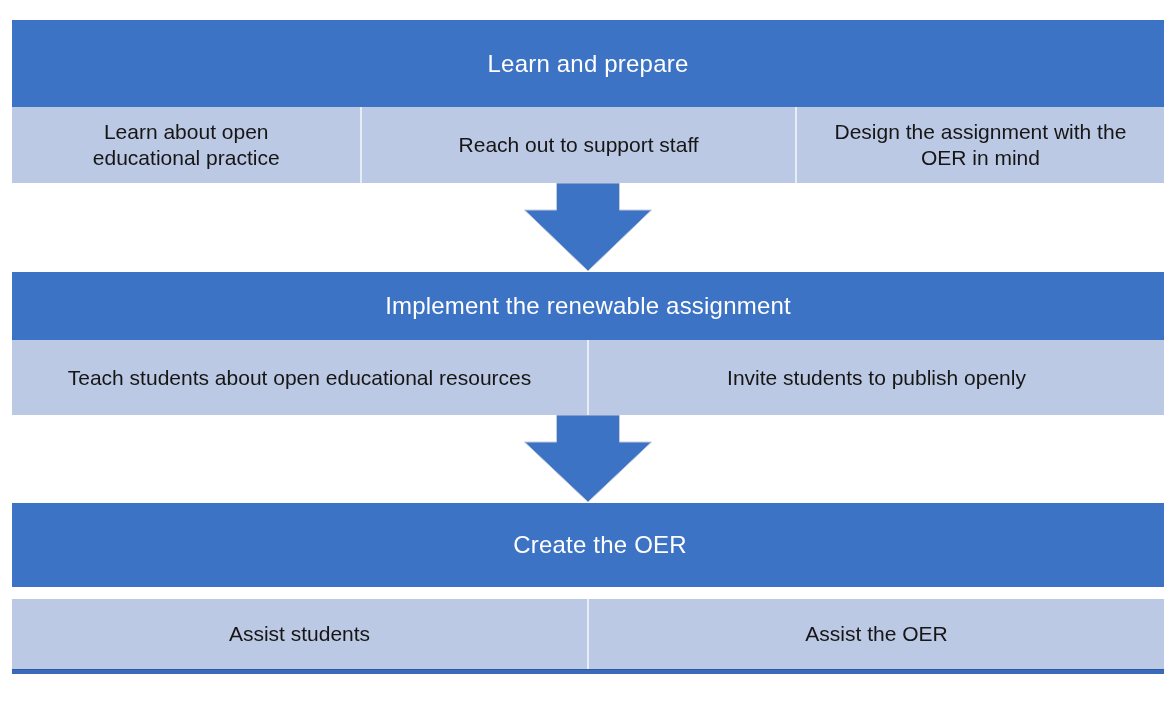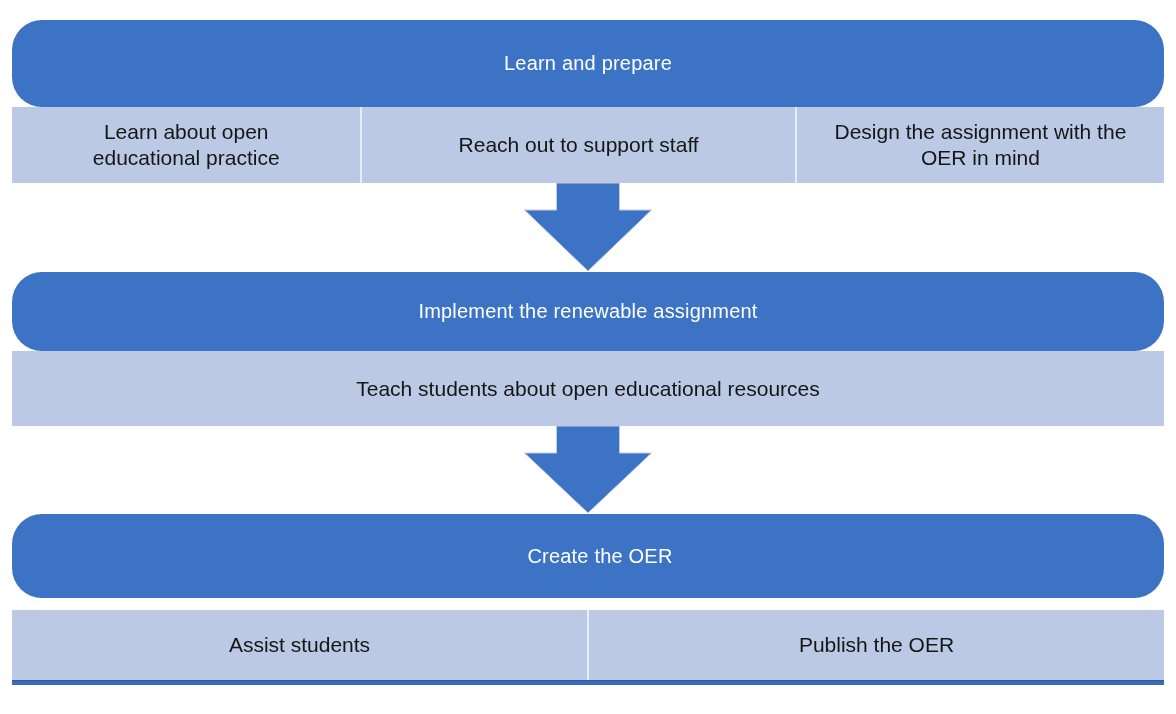--- a/index.html
+++ b/index.html
@@ -14,24 +14,24 @@
   *{box-sizing:border-box;margin:0;padding:0;}
   html,body{width:1176px;height:714px;background:#ffffff;overflow:hidden;}
   body{font-family:"Liberation Sans", sans-serif;}
   .canvas{position:relative;width:1176px;height:714px;background:#ffffff;}
   .stack{position:absolute;left:12px;top:20px;width:1152px;}
   .stage-header{
     width:100%;
     background:var(--header-bg);
     color:var(--header-text);
     display:flex;align-items:center;justify-content:center;
-    font-size:20px;letter-spacing:0.2px;border-radius:30px;
+    font-size:24px;letter-spacing:0.2px;
   }
   .h1{height:87px;}
-  .h2{height:79px;}
+  .h2{height:68px;}
   .h3{height:84px;padding-left:24px;}
   .stage-row{
     width:100%;
     display:flex;
     background:var(--row-bg);
   }
   .r1{height:76px;}
   .r2{height:75px;}
   .r3{height:70px;margin-top:12px;}
   .cell{
@@ -79,32 +79,33 @@
     <div class="arrow-box a1">
       <svg width="130" height="89" viewBox="0 0 130 89" aria-hidden="true">
         <polygon points="33.5,0 96.5,0 96.5,27 128.5,27 65,88 1.5,27 33.5,27" fill="var(--arrow-fill)" stroke="var(--arrow-stroke)" stroke-width="1"></polygon>
       </svg>
     </div>
 
     <section>
       <div class="stage-header h2">Implement the renewable assignment</div>
       <div class="stage-row row2 r2">
         <div class="cell">Teach students about open educational resources</div>
+        <div class="cell">Invite students to publish openly</div>
       </div>
     </section>
 
     <div class="arrow-box a2">
       <svg width="130" height="88" viewBox="0 0 130 88" aria-hidden="true">
         <polygon points="33.5,0 96.5,0 96.5,27 128.5,27 65,87 1.5,27 33.5,27" fill="var(--arrow-fill)" stroke="var(--arrow-stroke)" stroke-width="1"></polygon>
       </svg>
     </div>
 
     <section>
       <div class="stage-header h3">Create the OER</div>
       <div class="stage-row row2 r3">
         <div class="cell">Assist students</div>
-        <div class="cell">Publish the OER</div>
+        <div class="cell">Assist the OER</div>
       </div>
       <div class="bottom-bar"></div>
     </section>
 
   </div>
 </div>
 
 </body></html>

